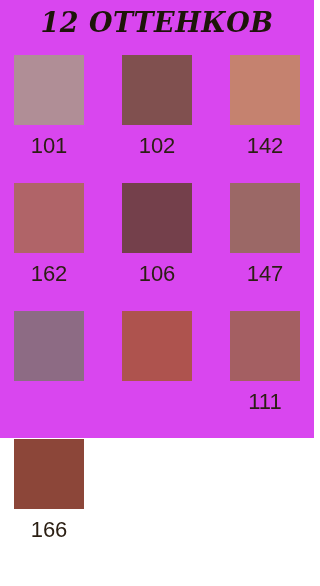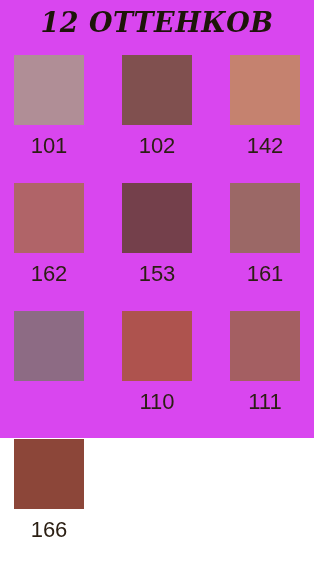--- a/index.html
+++ b/index.html
@@ -87,32 +87,31 @@
       <div class="swatch-cell">
         <div class="swatch-chip" style="background-color: rgb(197, 130, 111);"></div>
         <div class="swatch-label">142</div>
       </div>
       <div class="swatch-cell">
         <div class="swatch-chip" style="background-color: rgb(176, 100, 104);"></div>
         <div class="swatch-label">162</div>
       </div>
       <div class="swatch-cell">
         <div class="swatch-chip" style="background-color: rgb(116, 64, 75);"></div>
-        <div class="swatch-label">153</div>
+        <div class="swatch-label">106</div>
       </div>
       <div class="swatch-cell">
         <div class="swatch-chip" style="background-color: rgb(155, 104, 102);"></div>
-        <div class="swatch-label">161</div>
+        <div class="swatch-label">147</div>
       </div>
       <div class="swatch-cell">
         <div class="swatch-chip" style="background-color: rgb(141, 107, 132);"></div>
       </div>
       <div class="swatch-cell">
         <div class="swatch-chip" style="background-color: rgb(174, 83, 78);"></div>
-        <div class="swatch-label">110</div>
       </div>
       <div class="swatch-cell">
         <div class="swatch-chip" style="background-color: rgb(164, 95, 98);"></div>
         <div class="swatch-label">111</div>
       </div>
       <div class="swatch-cell">
         <div class="swatch-chip" style="background-color: rgb(140, 70, 57);"></div>
         <div class="swatch-label">166</div>
       </div>
     </div>

